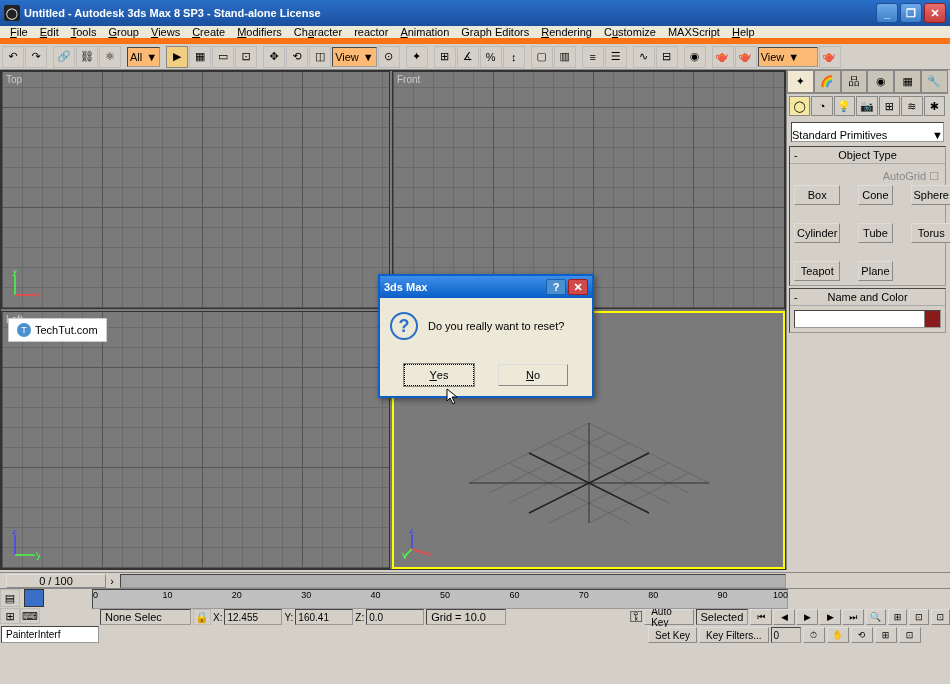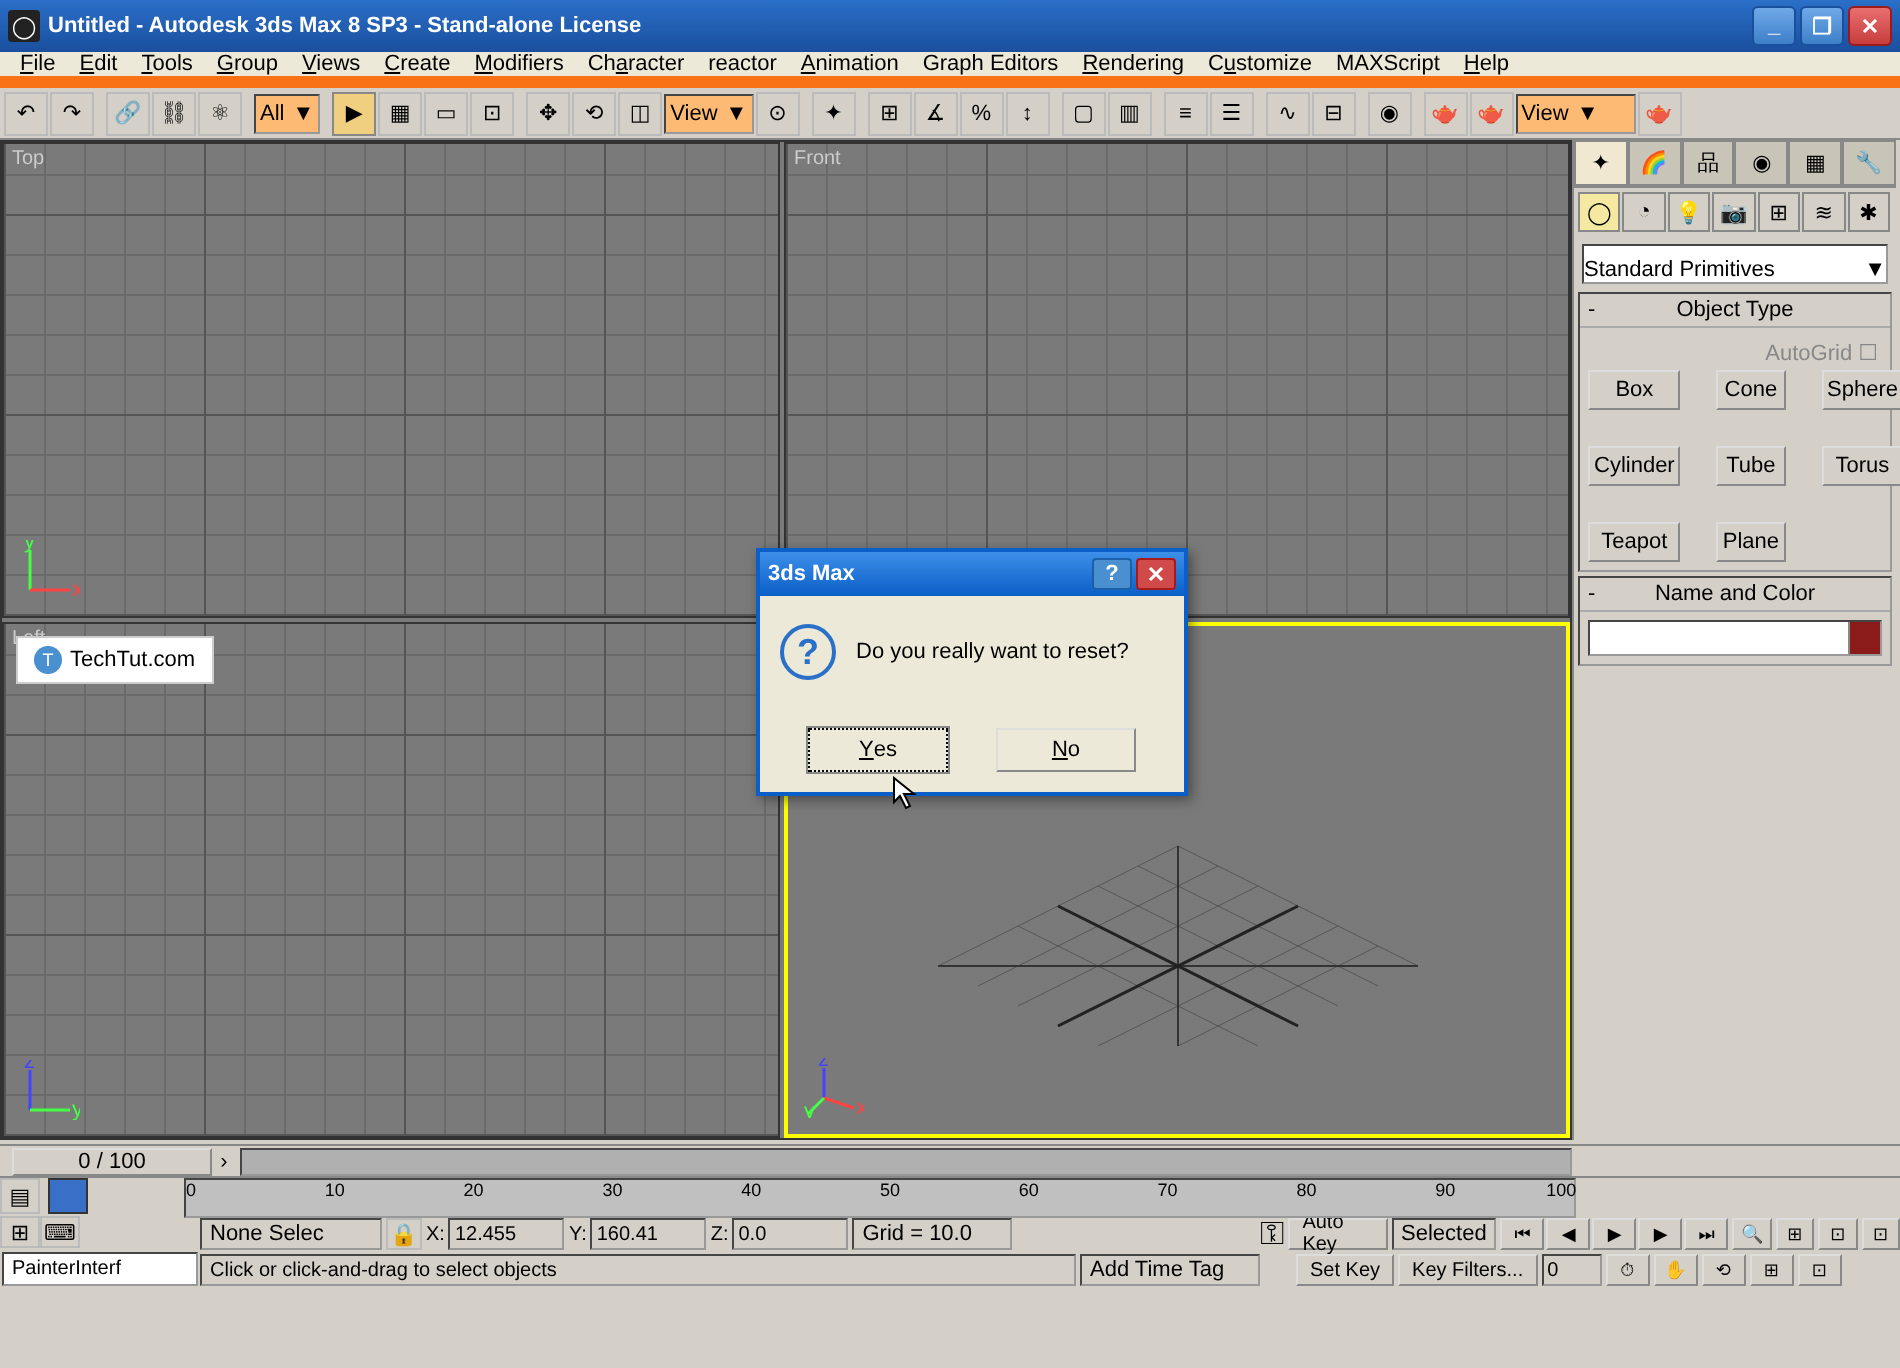--- a/index.html
+++ b/index.html
@@ -343,24 +343,20 @@
       <div class="statcell" style="width:91px;">None Selec</div>
       <div class="tbtn" style="width:18px;height:16px;">🔒</div>
       <span style="font-size:10px;">X:</span>
         <div class="spinner">12.455</div>
       <span style="font-size:10px;">Y:</span>
         <div class="spinner">160.41</div>
       <span style="font-size:10px;">Z:</span>
         <div class="spinner">0.0</div>
       <div class="statcell" style="width:80px;">Grid = 10.0</div>
     </div>
-    <div class="status-row">
-      <div class="prompt">Click or click-and-drag to select objects</div>
-      <div class="statcell" style="width:90px;">Add Time Tag</div>
-    </div>
   </div>
   <div class="status-right">
     <div class="status-row">
       <div style="font-size:16px;">⚿</div>
       <div class="sbtn">Auto Key</div>
       <div class="statcell" style="width:58px;">
           <span>Selected</span>
         </div>
       <div class="playbtns">
         <div class="playbtn">⏮</div>

